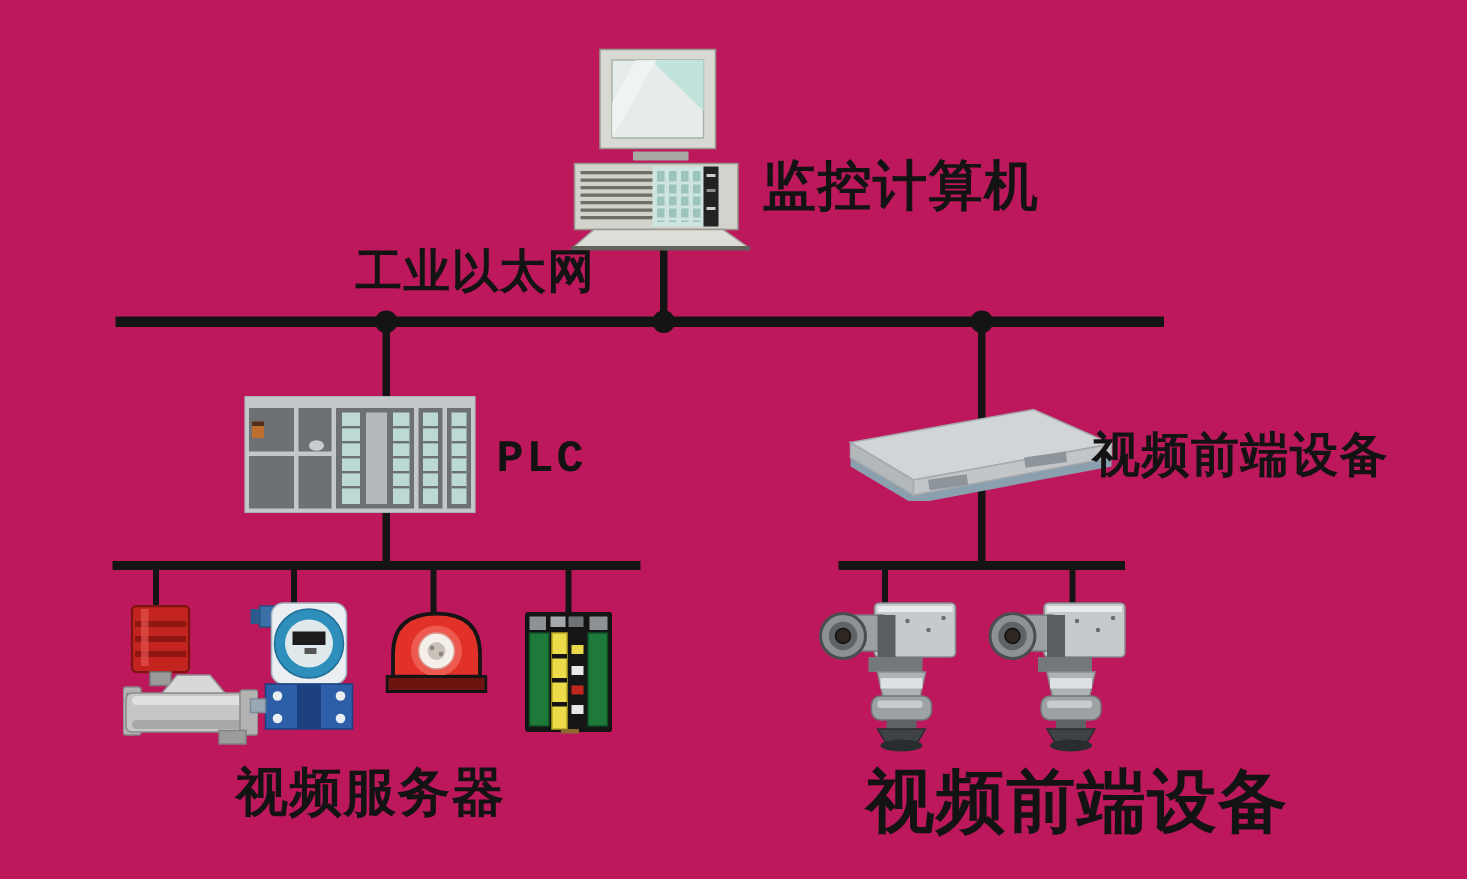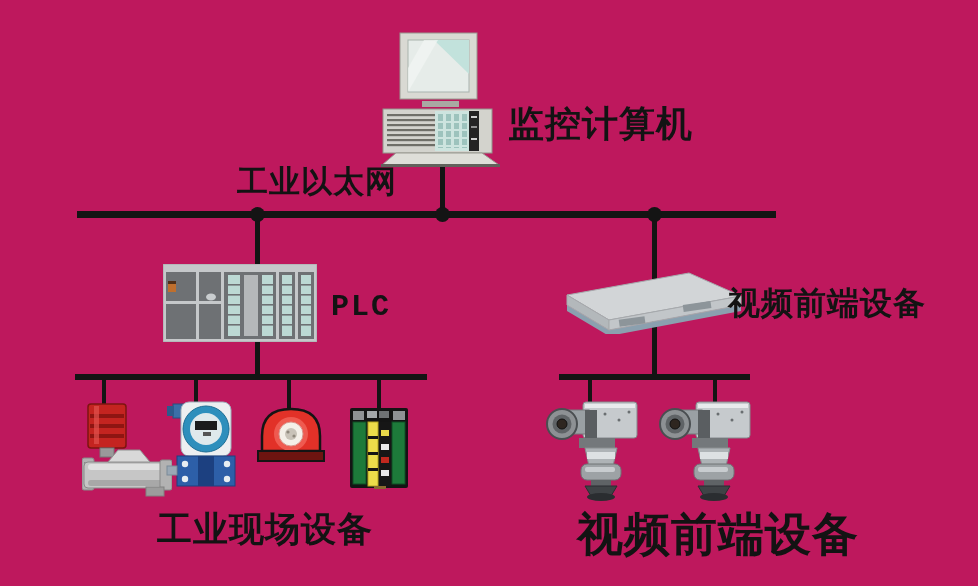--- a/index.html
+++ b/index.html
@@ -235,16 +235,16 @@
       <rect x="46" y="90" width="20" height="6" fill="#5f6366"></rect>
       <polygon points="40,96 72,96 66,106 46,106" fill="#3f4346" stroke="#2a2d30"></polygon>
       <ellipse cx="56" cy="107" rx="14" ry="4" fill="#2a2d30"></ellipse>
     </svg>
   </div>
 
   <div class="lbl" style="left:508px;top:106px;font-size:36px;letter-spacing:1px;">监控计算机</div>
   <div class="lbl" style="left:237px;top:168px;font-size:31px;letter-spacing:1px;font-family:Liberation Mono, monospace;">工业以太网</div>
   <div class="lbl mono" style="left:331px;top:292px;font-size:30px;letter-spacing:2px;">PLC</div>
   <div class="lbl" style="left:728px;top:287px;font-size:32px;letter-spacing:1px;">视频前端设备</div>
-  <div class="lbl" style="left:157px;top:511px;font-size:35px;letter-spacing:1px;">工业现场设备</div>
+  <div class="lbl" style="left:157px;top:511px;font-size:35px;letter-spacing:1px;">视频服务器</div>
   <div class="lbl" style="left:577px;top:511px;font-size:46px;letter-spacing:1px;">视频前端设备</div>
 
 </div>
 
 </body></html>

